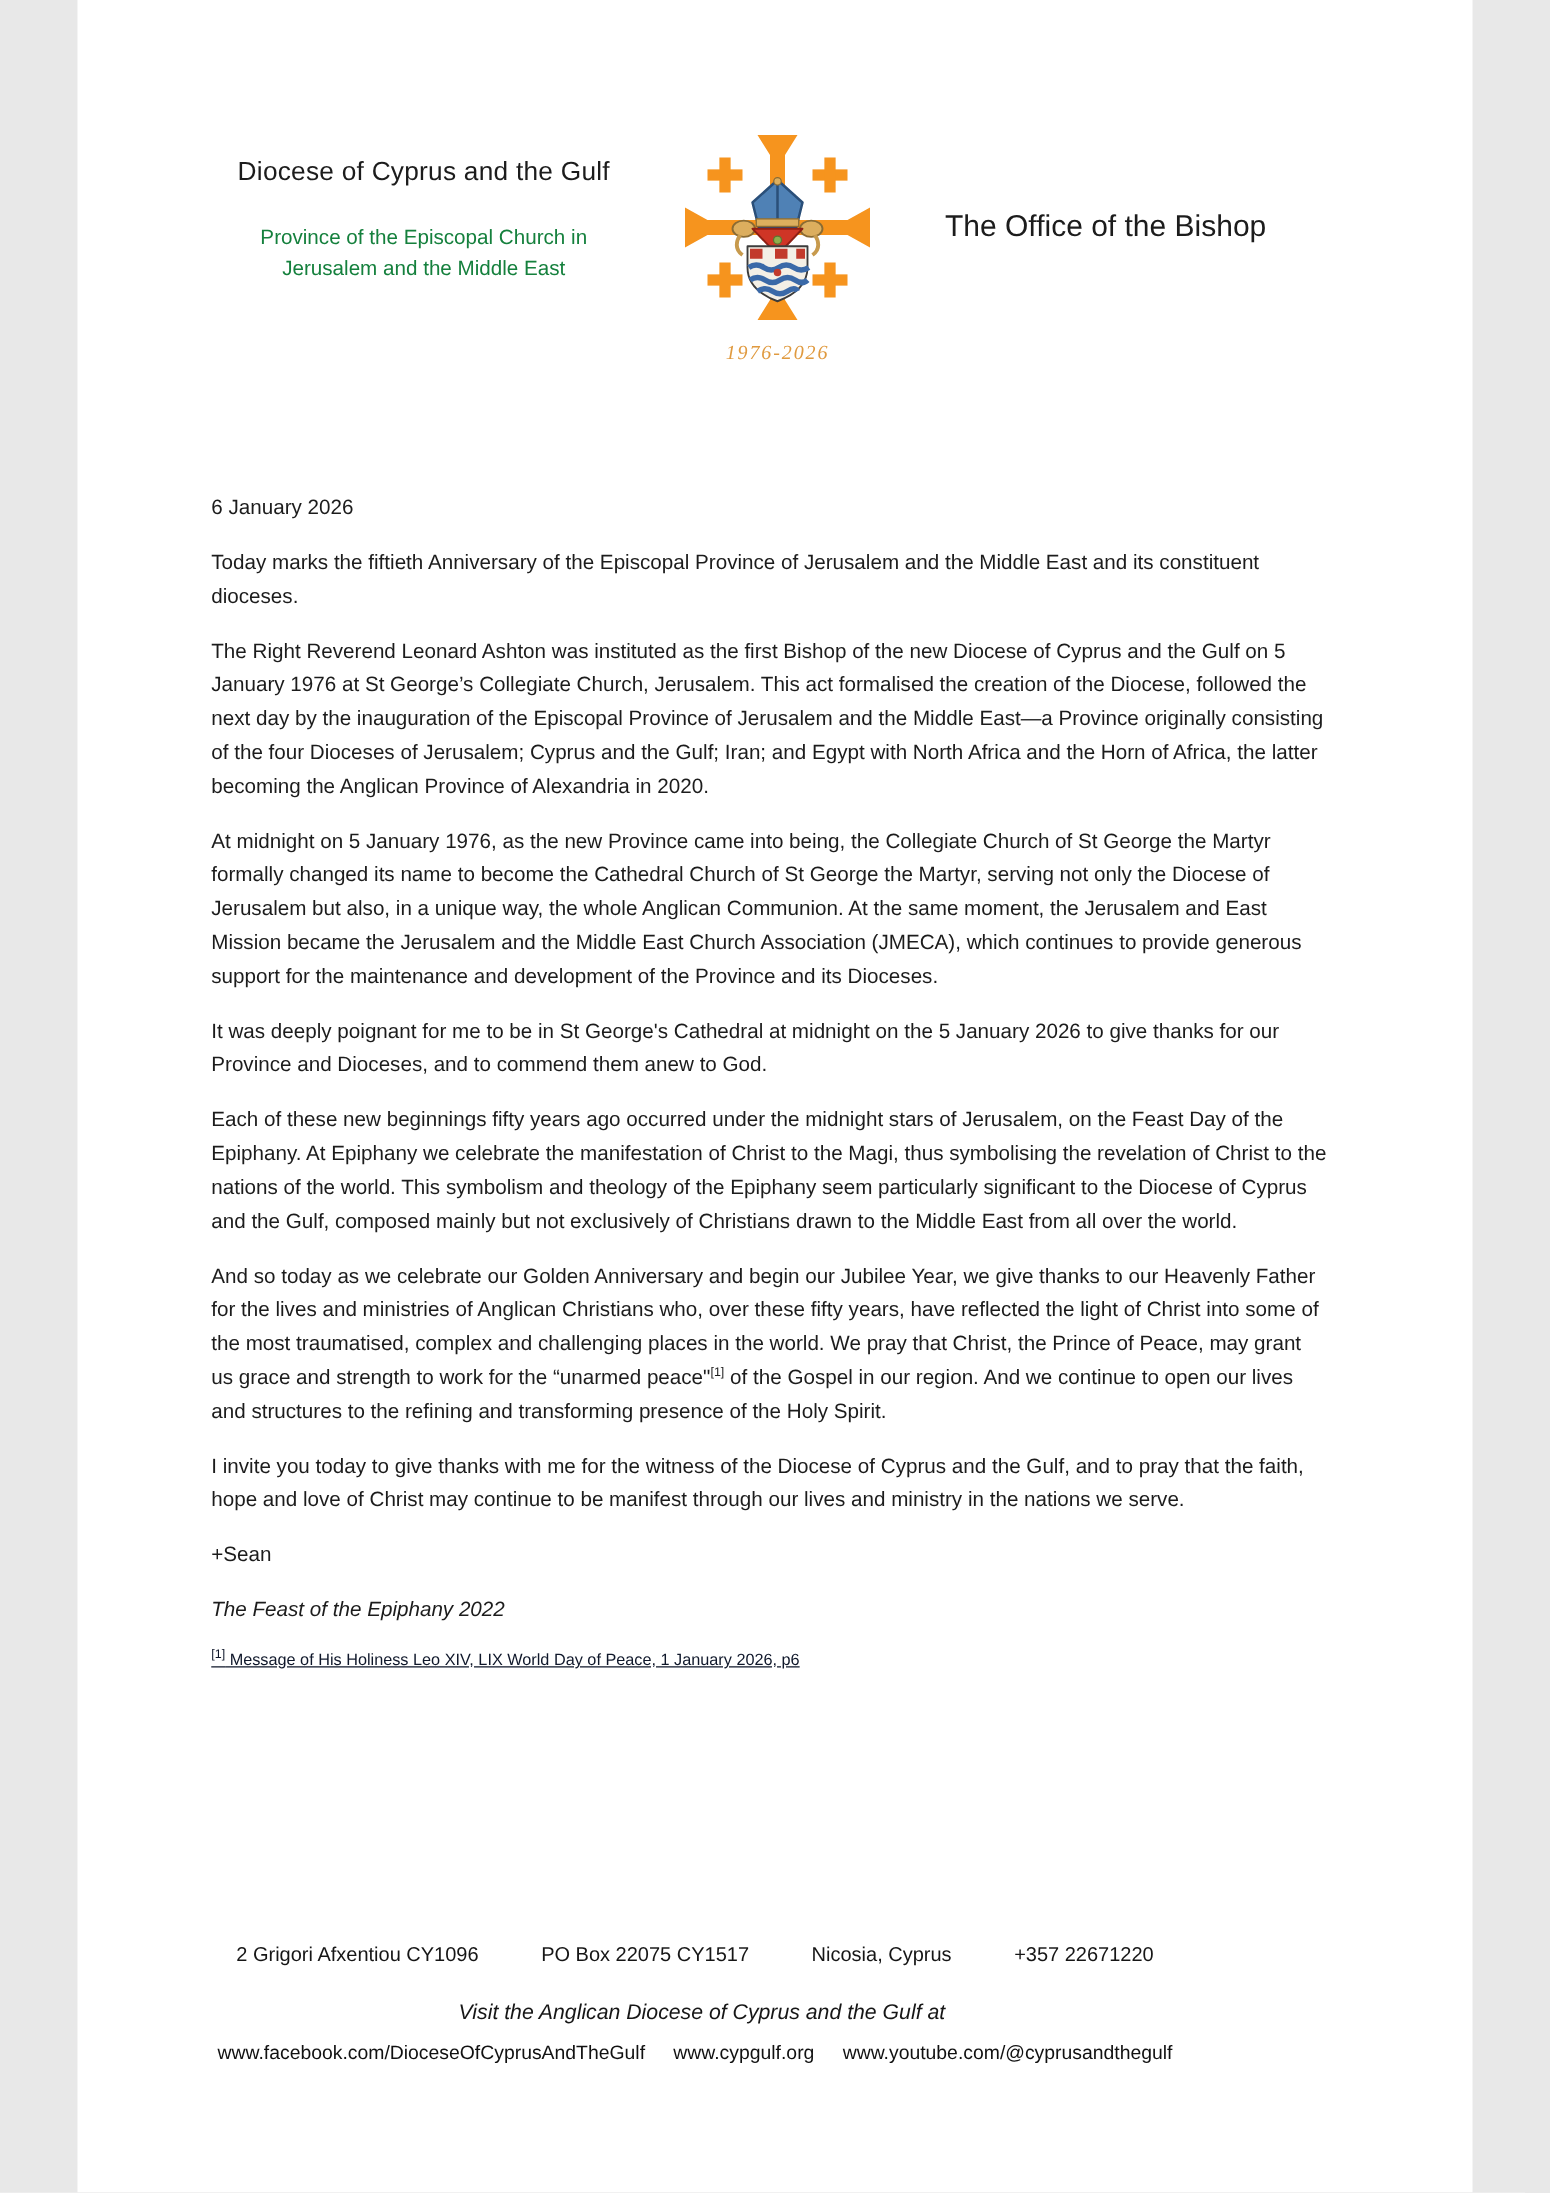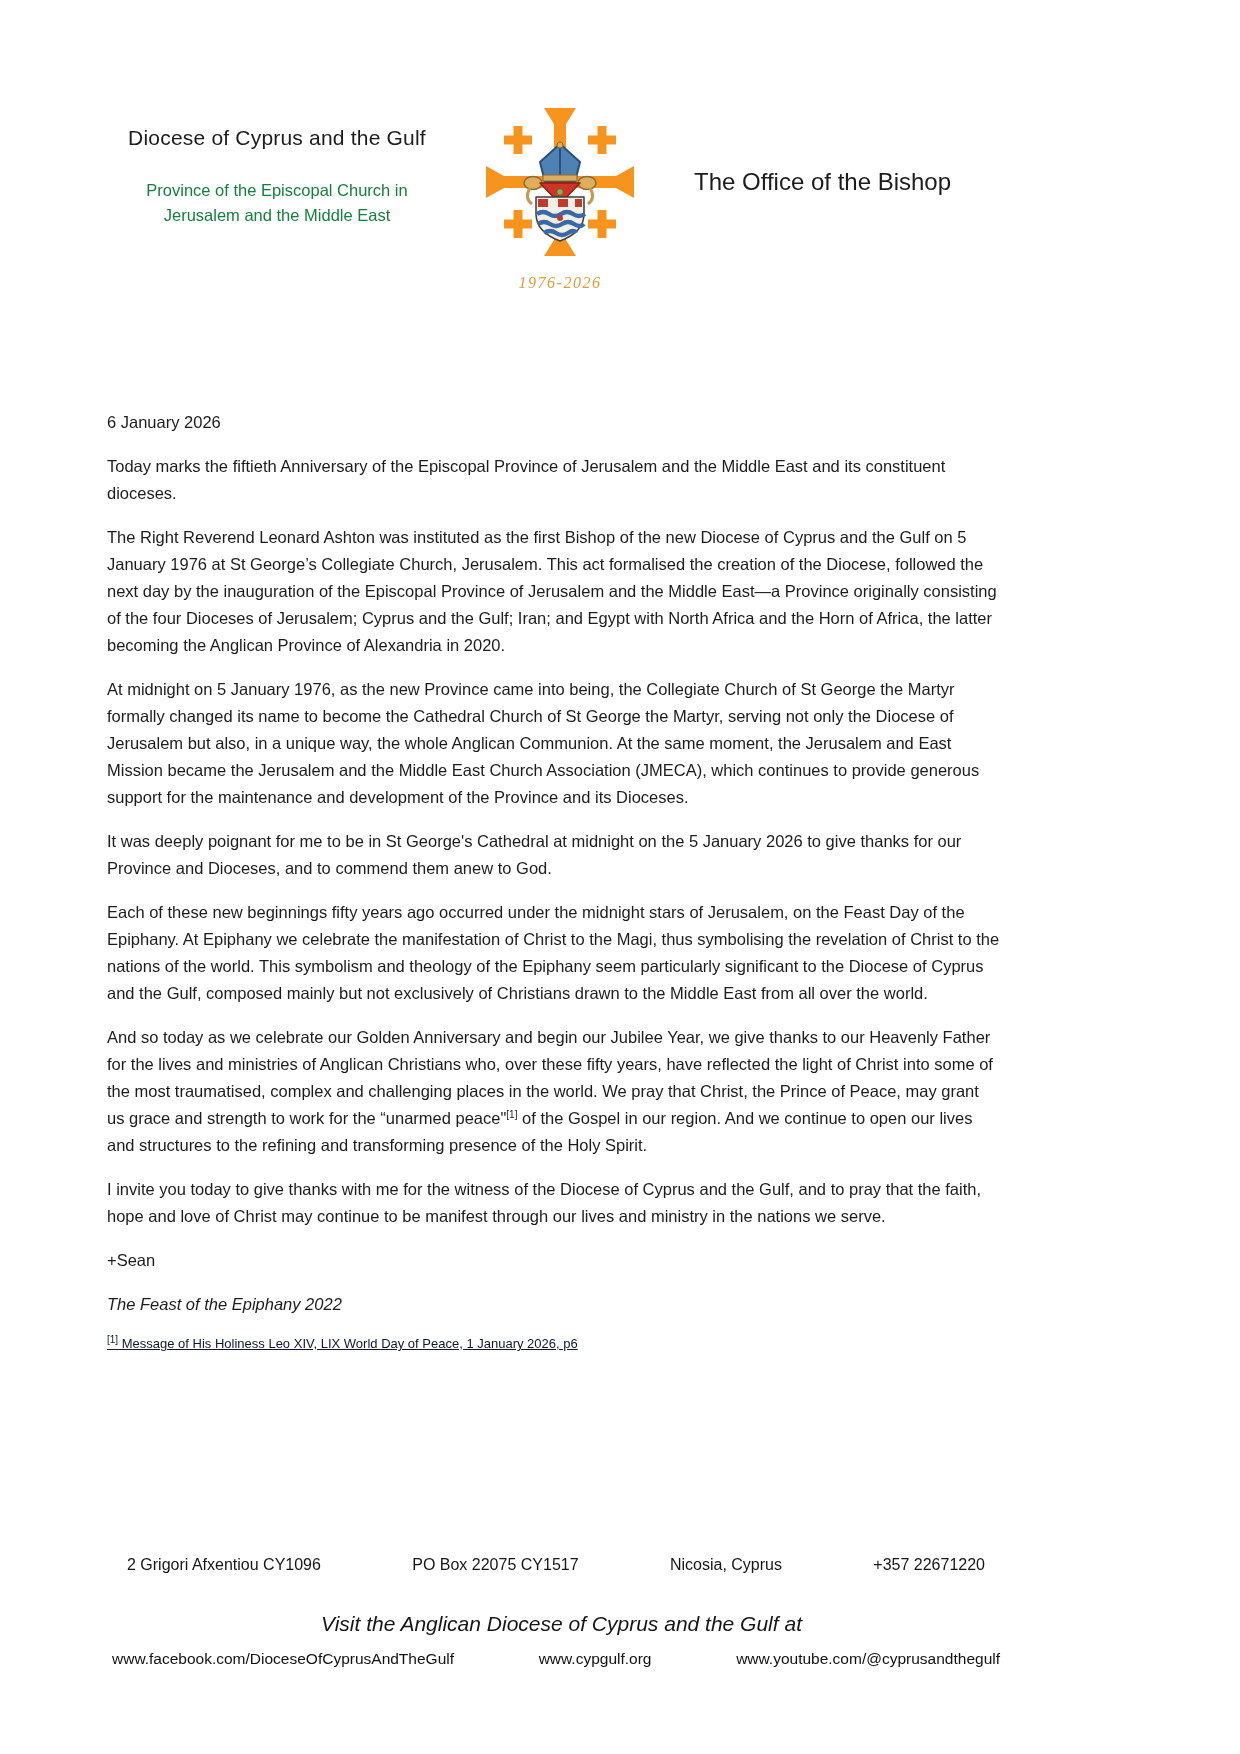--- a/index.html
+++ b/index.html
@@ -1,18 +1,18 @@
 <!DOCTYPE html>
 <html><head>
 <meta charset="utf-8">
 <style>
   html,body{margin:0;padding:0;background:#e8e8e8;}
   .page{
     position:relative;
-    width:1240px;height:1754px;
+    width:1116px;height:1754px;
     margin:0 auto;
     background:#ffffff;
     font-family:"Liberation Sans","DejaVu Sans",sans-serif;
     color:#1c1c1c;
     overflow:hidden;
   }
 
   
   .header{position:absolute;top:0;left:0;width:100%;height:330px;}
   .org-block{
@@ -33,36 +33,36 @@
     position:absolute;left:694px;top:168px;
     font-size:24px;color:#1c1c1c;white-space:nowrap;
   }
 
   
   .letter-body{
     position:absolute;left:107px;top:393px;width:893px;
     font-size:16.5px;line-height:27px;color:#1c1c1c;
   }
   .letter-date{margin:0 0 40px 0;}
-  .letter-body p{margin:16px 0 17px 0;}
+  .letter-body p{margin:0 0 17px 0;}
   .sig{margin-top:10px;}
   .feast{font-style:italic;}
   sup.fn{font-size:10px;line-height:0;vertical-align:super;}
   .footnote{font-size:13px;line-height:18px;margin-top:0;color:#0f172a;text-decoration:underline;}
 
   
   .footer{position:absolute;left:0;top:1556px;width:100%;}
   .footer-row1{
     display:flex;justify-content:space-between;
     margin:0 255px 0 127px;
     font-size:16px;color:#161616;
   }
   .footer-visit{
-    margin-top:38px;text-align:center;
-    font-style:italic;font-size:21px;color:#161616;
+    margin-top:26px;text-align:center;
+    font-style:italic;font-size:17px;color:#161616;
     padding-right:117px;
   }
   .footer-links{
     display:flex;justify-content:space-between;
     margin:14px 240px 0 112px;
     font-size:15.5px;color:#111;
   }
   .footer-links a{color:#111;cursor:pointer;}
 </style>
 </head>

